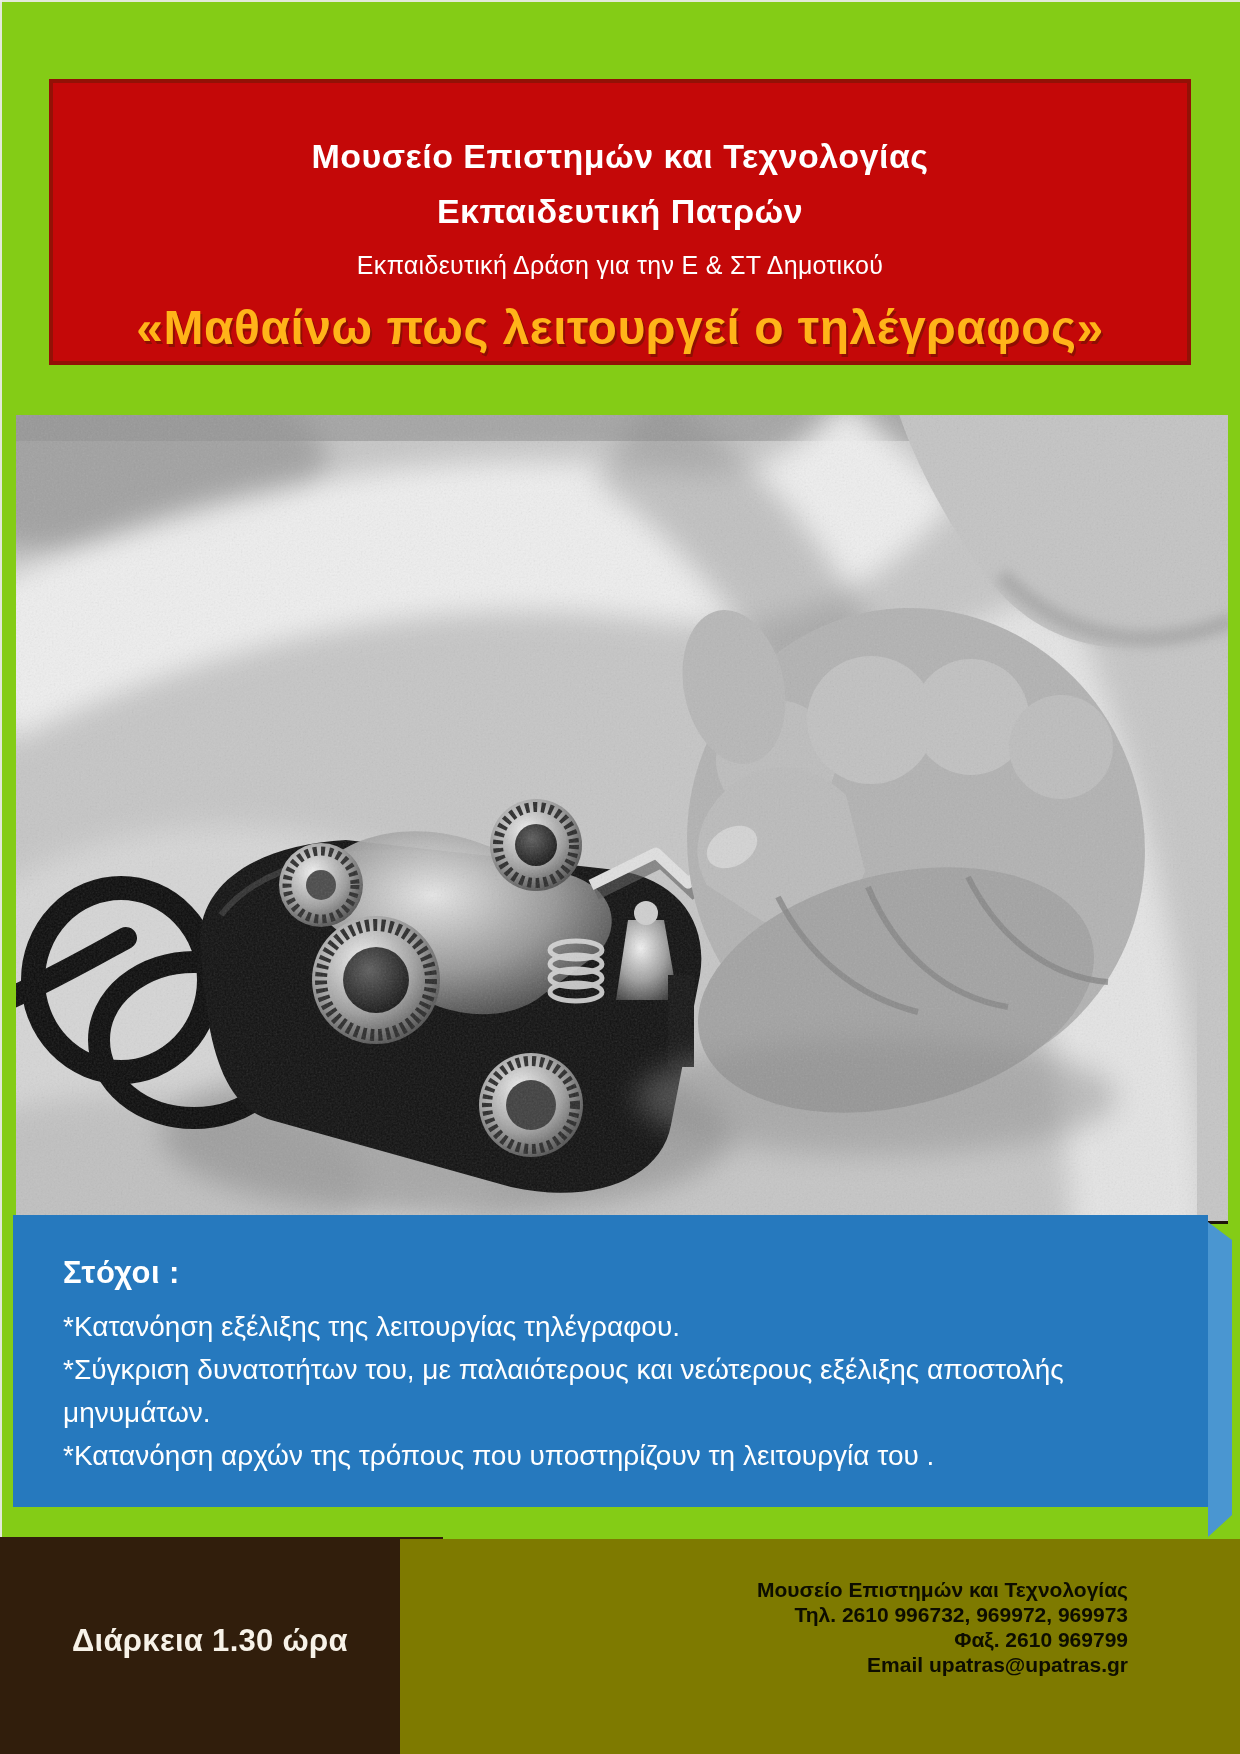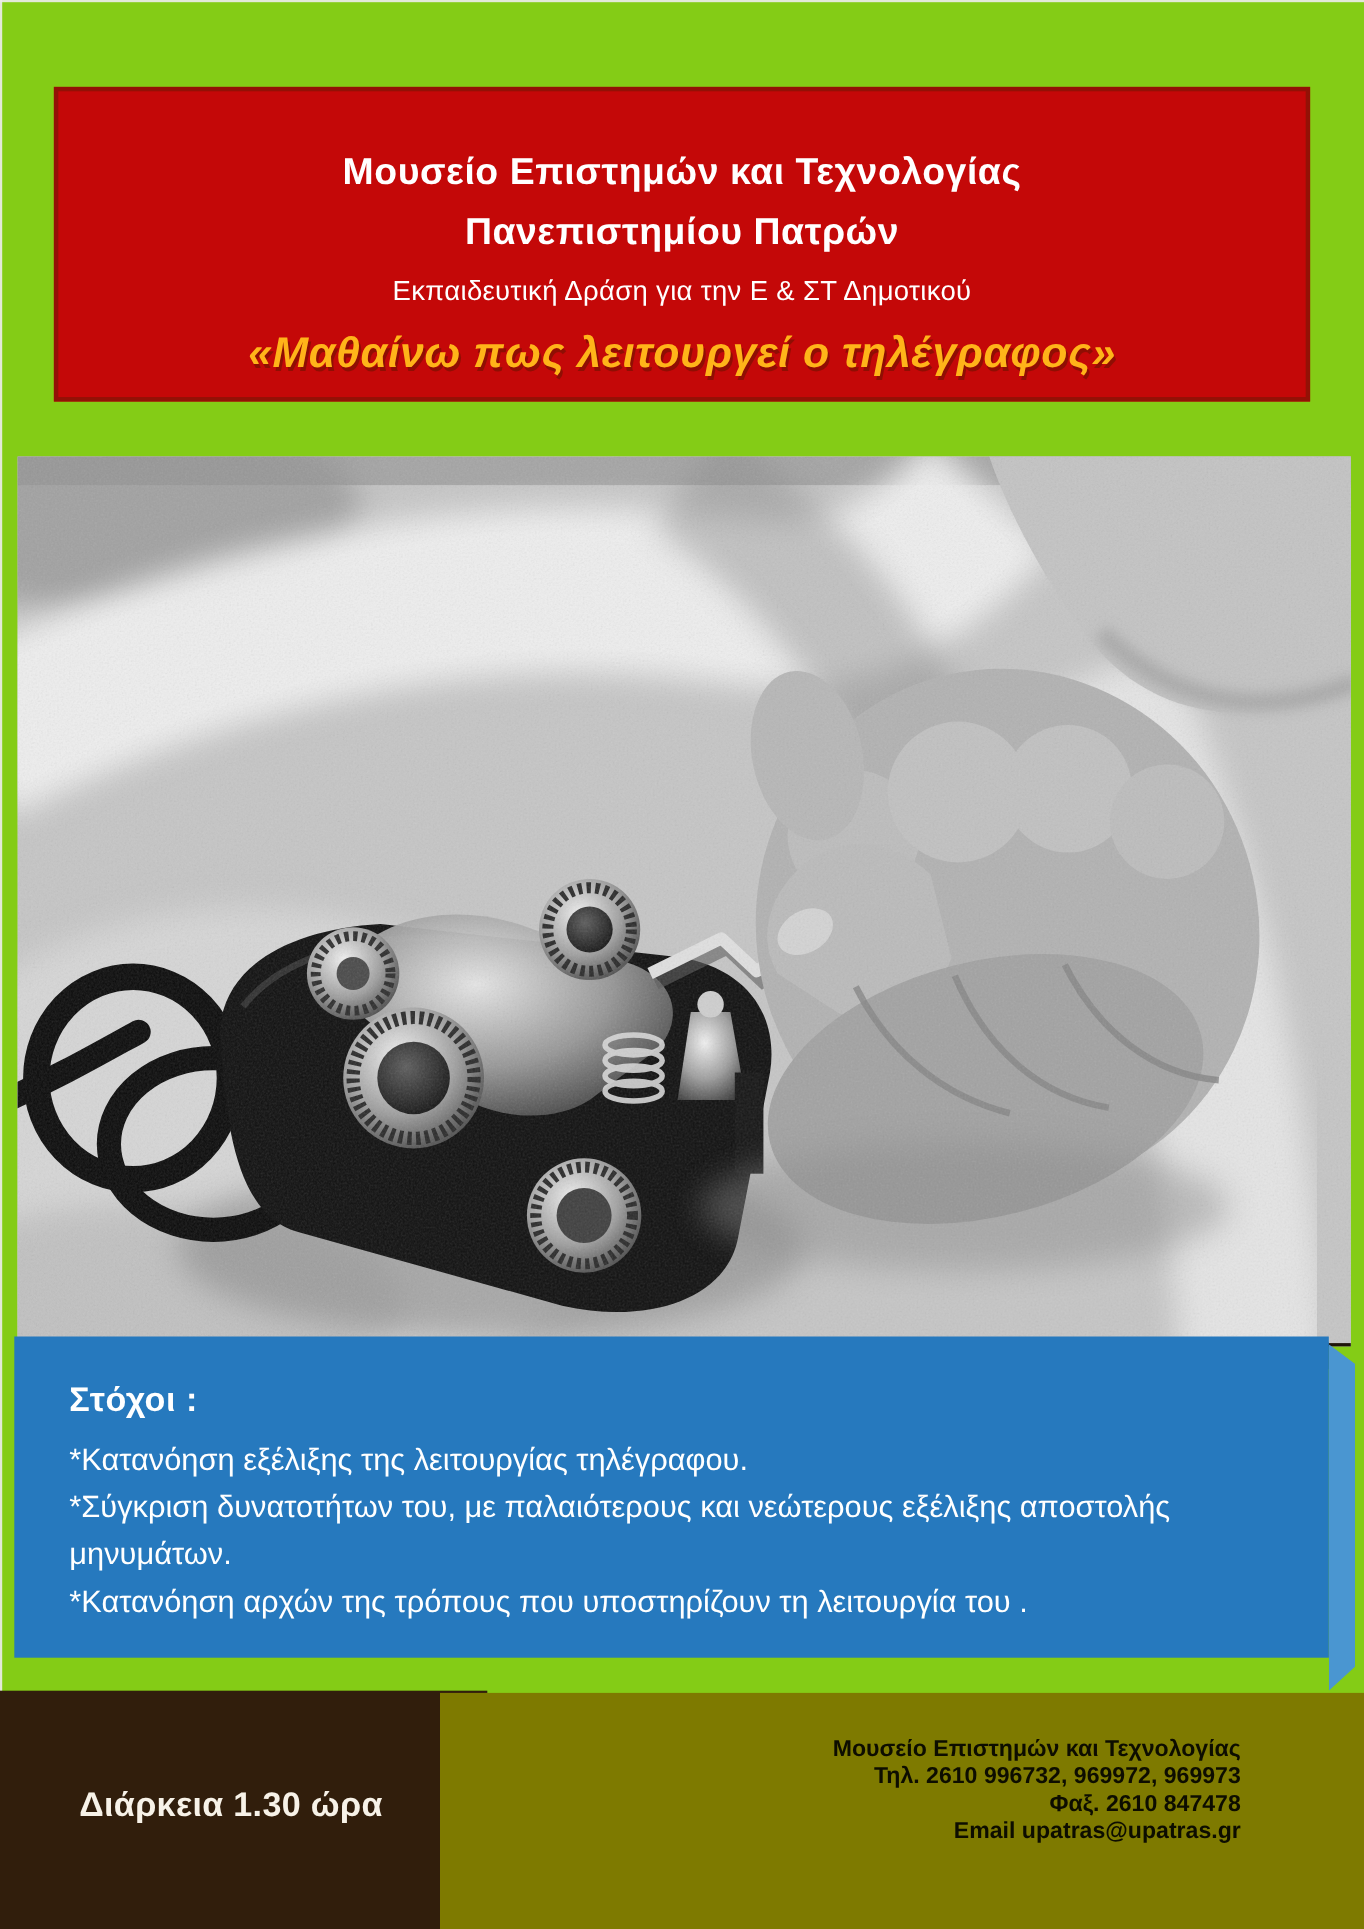--- a/index.html
+++ b/index.html
@@ -15,22 +15,22 @@
   
   .banner{
     position:absolute;left:49px;top:79px;width:1142px;height:286px;
     background:#c40808;border:4px solid #931106;box-sizing:border-box;
     text-align:center;color:#ffffff;
   }
   .banner-title{font-size:34px;font-weight:bold;line-height:55px;letter-spacing:.5px;}
   .banner-title-wrap{padding-top:46px;}
   .banner-subtitle{font-size:25px;font-weight:normal;margin-top:12px;letter-spacing:.3px;}
   .banner-headline{
-    font-size:39px;font-weight:bold;margin-top:20px;letter-spacing:.5px;
-    color:#ffb419;text-shadow:2px 3px 0 rgba(100,20,0,.55);font-style:italic;
+    font-size:48px;font-weight:bold;margin-top:20px;letter-spacing:.5px;
+    color:#ffb419;text-shadow:2px 3px 0 rgba(100,20,0,.55);
   }
 
   
   .photo{
     position:absolute;left:16px;top:415px;width:1212px;height:806px;
     background:#cfccc7;border-bottom:3px solid #1e150a;box-sizing:content-box;
   }
   .photo svg{display:block;width:100%;height:100%;filter:grayscale(1);}
 
   
@@ -72,21 +72,21 @@
 <body>
 
 <div class="poster">
 
   <div class="edge-line edge-top"></div>
   <div class="edge-line edge-left"></div>
 
   <div class="banner">
     <div class="banner-title-wrap">
       <div class="banner-title">Μουσείο Επιστημών και Τεχνολογίας</div>
-      <div class="banner-title">Πανεπιστημίου Πατρών</div>
+      <div class="banner-title">Εκπαιδευτική Πατρών</div>
     </div>
     <div class="banner-subtitle">Εκπαιδευτική Δράση για την Ε &amp; ΣΤ Δημοτικού</div>
     <div class="banner-headline">«Μαθαίνω πως λειτουργεί ο τηλέγραφος»</div>
   </div>
 
   <div class="photo">
     <svg viewBox="0 0 1212 806" preserveAspectRatio="none">
       <defs>
         <filter id="soft" x="-40%" y="-40%" width="180%" height="180%">
             <feGaussianBlur stdDeviation="14"></feGaussianBlur>
@@ -193,17 +193,17 @@
     </ul>
   </div>
 
   <div class="bottom-left">
     <div class="duration">Διάρκεια 1.30 ώρα</div>
   </div>
 
   <div class="olive-box">
     <div>Μουσείο Επιστημών και Τεχνολογίας</div>
     <div>Τηλ. 2610 996732, 969972, 969973</div>
-    <div>Φαξ. 2610 847478</div>
+    <div>Φαξ. 2610 969799</div>
     <div>Email upatras@upatras.gr</div>
   </div>
 
 </div>
 
 </body></html>

